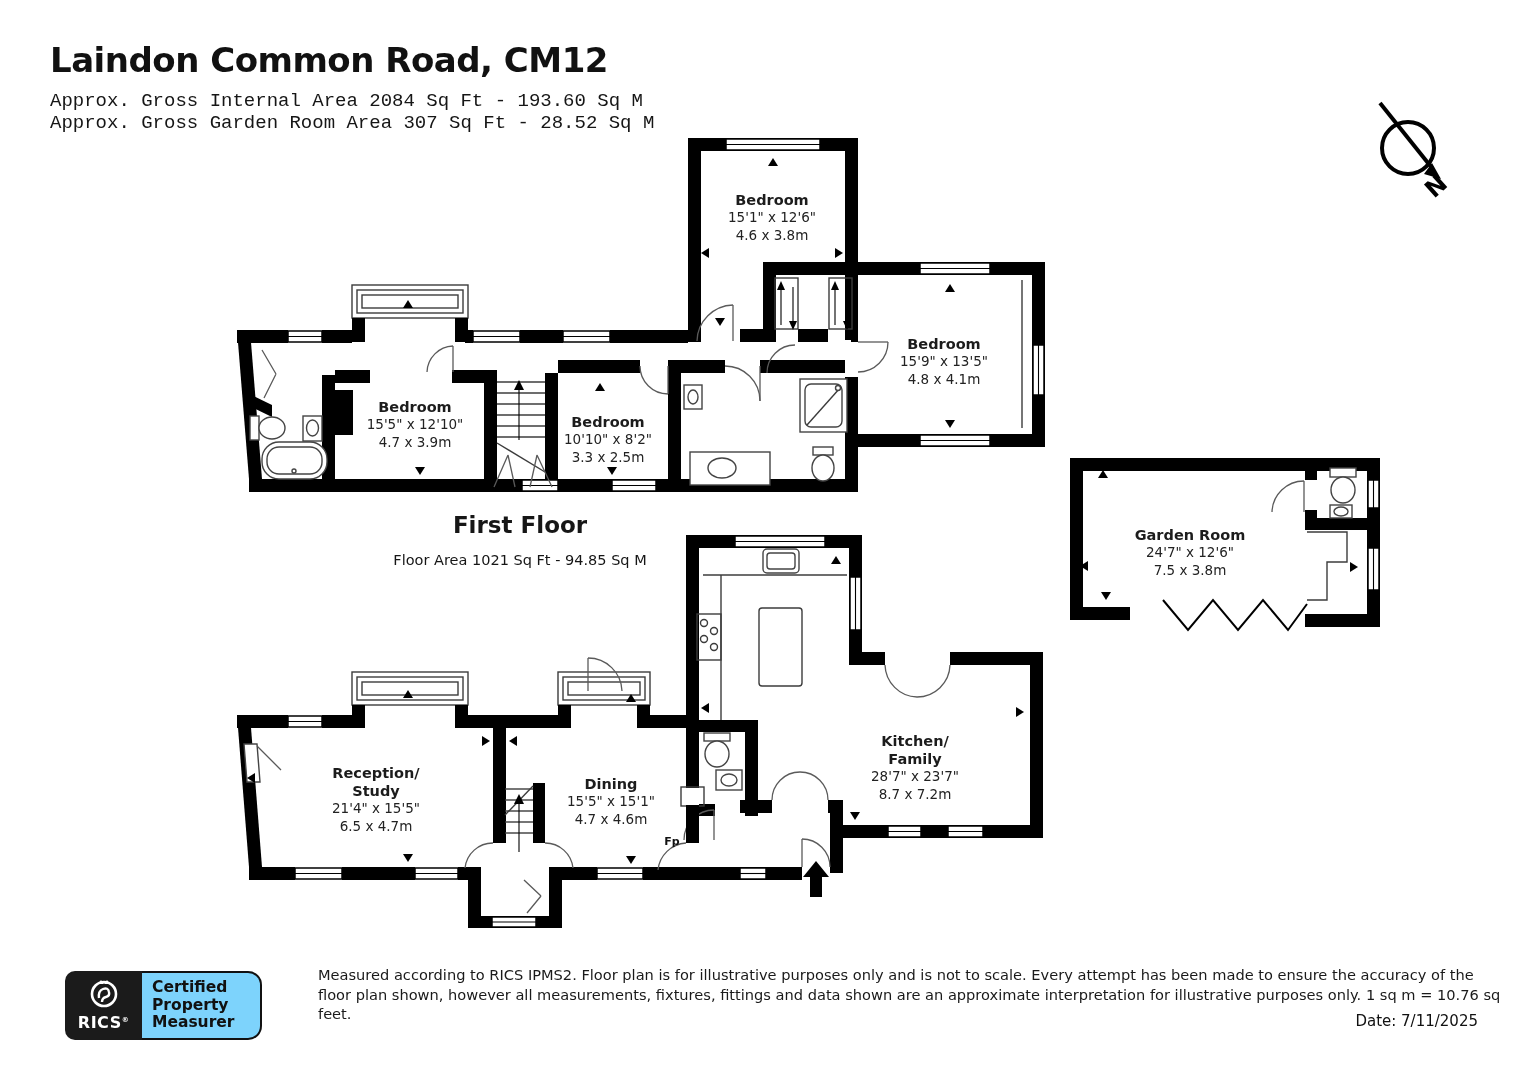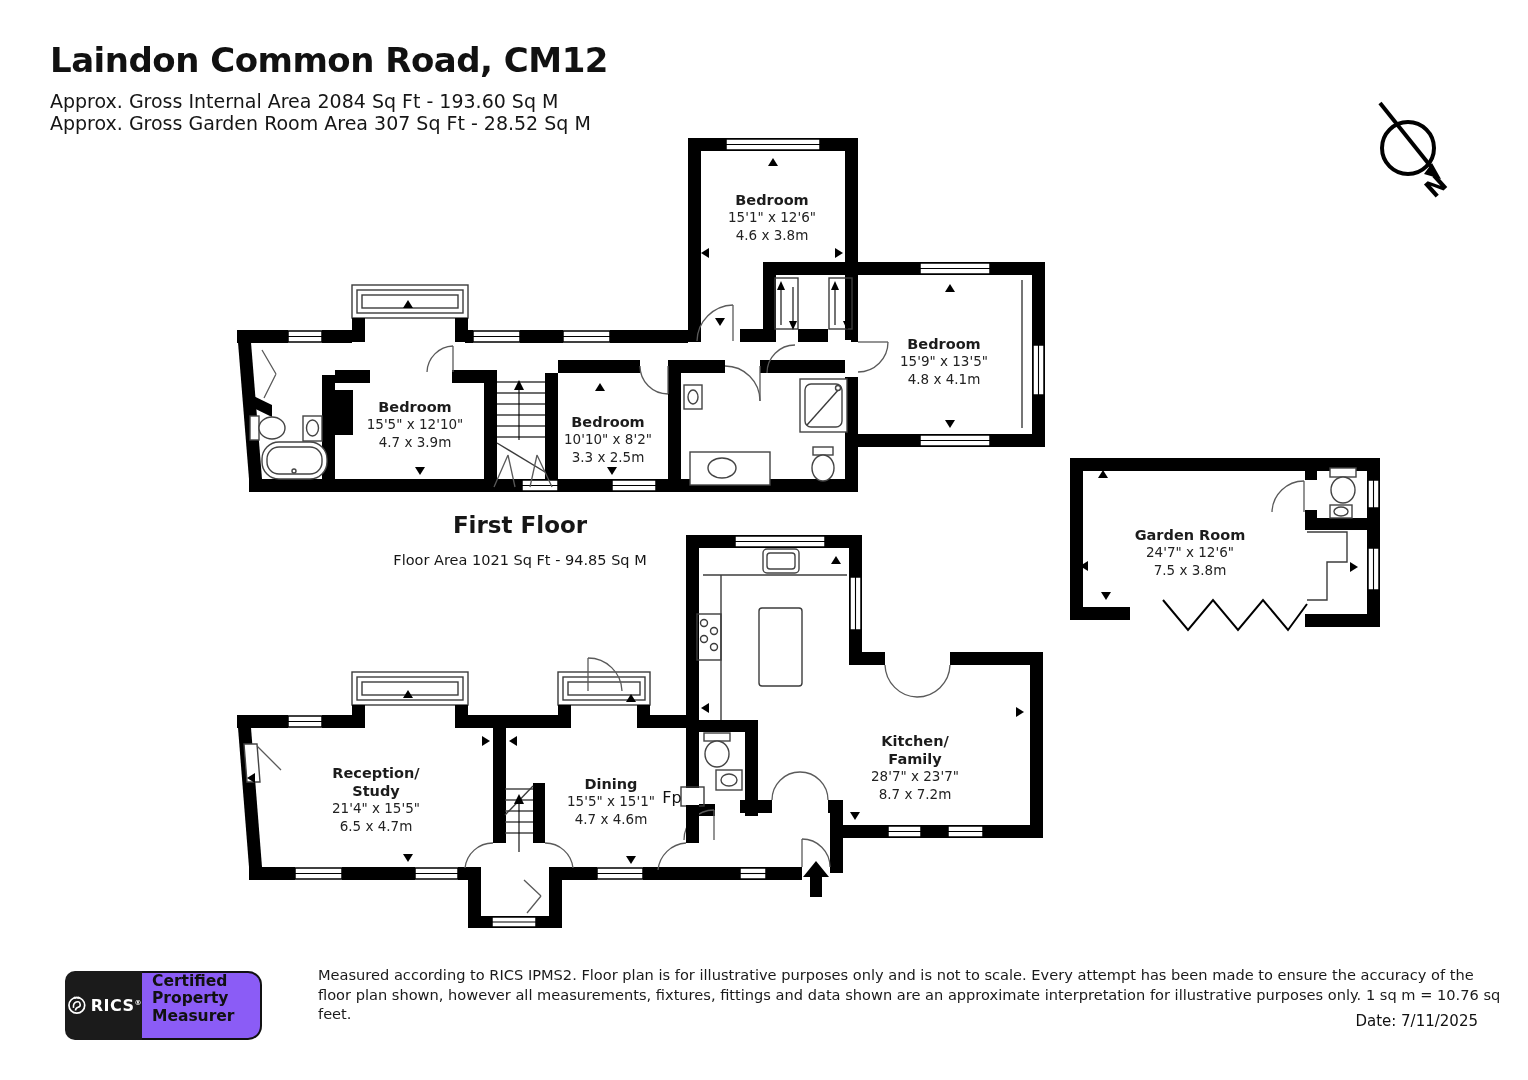--- a/index.html
+++ b/index.html
@@ -3,51 +3,51 @@
 <meta charset="utf-8">
 <style>
   * { margin:0; padding:0; box-sizing:border-box; }
   html,body { background:#fff; }
   .canvas {
     position:relative; width:1528px; height:1080px; background:#fff;
     font-family:"DejaVu Sans", sans-serif; color:#111; overflow:hidden;
   }
   .abs { position:absolute; }
   .page-title { left:50px; top:40px; font-size:34px; font-weight:bold; letter-spacing:-0.5px; }
-  .page-sub { left:50px; font-size:19px; color:#161616; }
+  .page-sub { left:50px; font-size:19px; color:#161616;font-family:Liberation Mono, monospace; }
   .sub1 { top:90px; } .sub2 { top:112px; }
 
   .plan-svg { position:absolute; left:0; top:0; }
   .wall { fill:#000; }
   .thin { fill:none; stroke:#3c3c3c; stroke-width:1.4; }
   .arc  { fill:none; stroke:#5a5a5a; stroke-width:1.3; }
   .win  { fill:#fff; stroke:#000; stroke-width:1.5; }
   .wl   { stroke:#000; stroke-width:1.1; }
   .fix  { fill:#fff; stroke:#444; stroke-width:1.4; }
   .tri  { fill:#000; }
 
   .room-label { position:absolute; transform:translate(-50%,-50%); text-align:center; color:#1c1c1c; }
   .room-name { font-weight:bold; font-size:14.5px; line-height:1.25; white-space:pre-line; display:block; }
   .room-dims { font-size:13.5px; line-height:1.3; display:block; color:#222; }
-  .fp-label  { position:absolute; transform:translate(-50%,-50%); font-weight:normal; font-size:16px; }
+  .fp-label  { position:absolute; transform:translate(-50%,-50%); font-weight:bold; font-size:11px;margin-top:44px; }
 
   .floor-caption { position:absolute; transform:translateX(-50%); text-align:center; }
   .floor-title { font-size:23px; font-weight:bold; display:block; color:#161616; }
   .floor-area  { font-size:14.5px; display:block; margin-top:14px; color:#161616; }
 
   .badge { position:absolute; left:65px; top:971px; display:flex; height:69px; }
   .badge-black {
     width:77px; background:#1b1b1b; border-radius:10px 0 0 10px;
-    display:flex; flex-direction:row; align-items:center; justify-content:center; gap:2px;
+    display:flex; flex-direction:column; align-items:center; justify-content:center; gap:2px;
   }
   .badge-org { color:#fff; font-weight:bold; font-size:16px; letter-spacing:0.5px; }
   .badge-org sup { font-size:7px; }
   .badge-white {
-    width:120px; background:#8b5cf6; border:2.5px solid #111; border-left:none;
-    border-radius:0 14px 14px 0; display:flex; align-items:flex-start; padding-left:10px;
+    width:120px; background:#7dd3fc; border:2.5px solid #111; border-left:none;
+    border-radius:0 14px 14px 0; display:flex; align-items:center; padding-left:10px;
   }
   .badge-label { font-weight:bold; font-size:15.5px; line-height:1.12; white-space:pre-line; color:#111; }
 
   .disclaimer { position:absolute; left:286px; top:965px; width:1192px; font-size:14.6px; line-height:1.35; color:#1a1a1a;margin-left:32px; }
   .date { position:absolute; right:50px; top:1012px; font-size:15px; color:#111; }
 </style>
 </head>
 <body>
 
 <div class="canvas">

